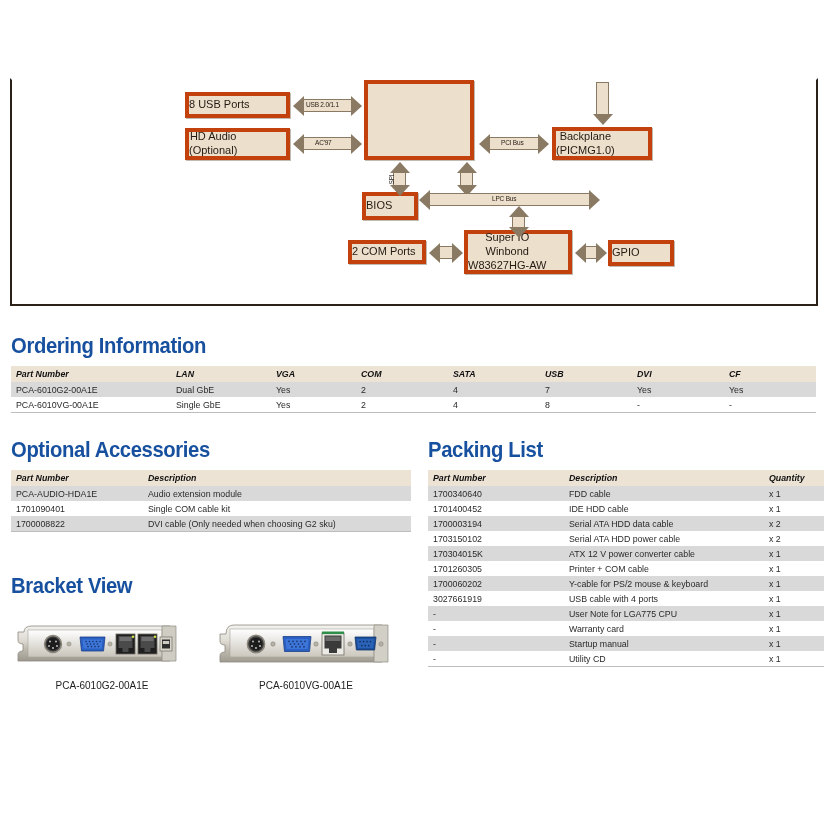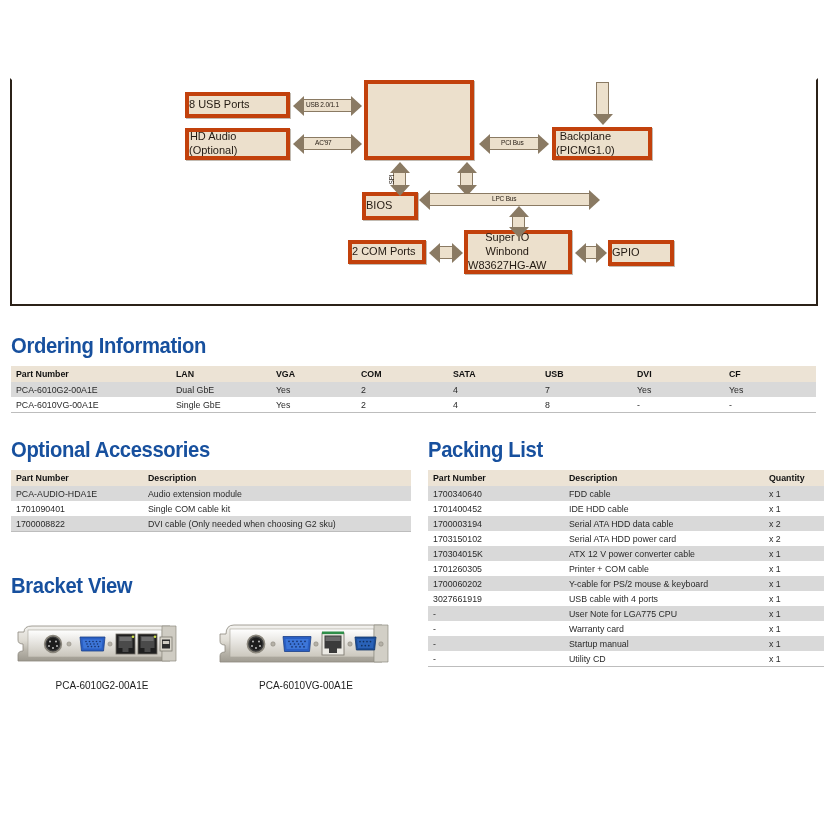--- a/index.html
+++ b/index.html
@@ -96,20 +96,21 @@
     table-layout: fixed;
   }
   table.dt th {
     background: #ece3d5;
     font-weight: bold;
     text-align: left;
     padding: 3px 4px 3px 5px;
     font-size: 8.8px;
     color: #111;
     white-space: nowrap;
+    font-style: italic;
   }
   table.dt td {
     padding: 2.5px 4px 2.5px 5px;
     white-space: nowrap;
     overflow: hidden;
     color: #2a2a2a;
   }
   table.dt tbody tr:nth-child(odd) td { background: #d9d9d9; }
   table.dt tbody tr:nth-child(even) td { background: #ffffff; }
   table.dt tbody tr:last-child td { border-bottom: 1px solid #bdbdbd; }
@@ -297,21 +298,21 @@
           <td>IDE HDD cable</td>
           <td>x 1</td>
         </tr>
         <tr>
           <td>1700003194</td>
           <td>Serial ATA HDD data cable</td>
           <td>x 2</td>
         </tr>
         <tr>
           <td>1703150102</td>
-          <td>Serial ATA HDD power card</td>
+          <td>Serial ATA HDD power cable</td>
           <td>x 2</td>
         </tr>
         <tr>
           <td>170304015K</td>
           <td>ATX 12 V power converter cable</td>
           <td>x 1</td>
         </tr>
         <tr>
           <td>1701260305</td>
           <td>Printer + COM cable</td>

